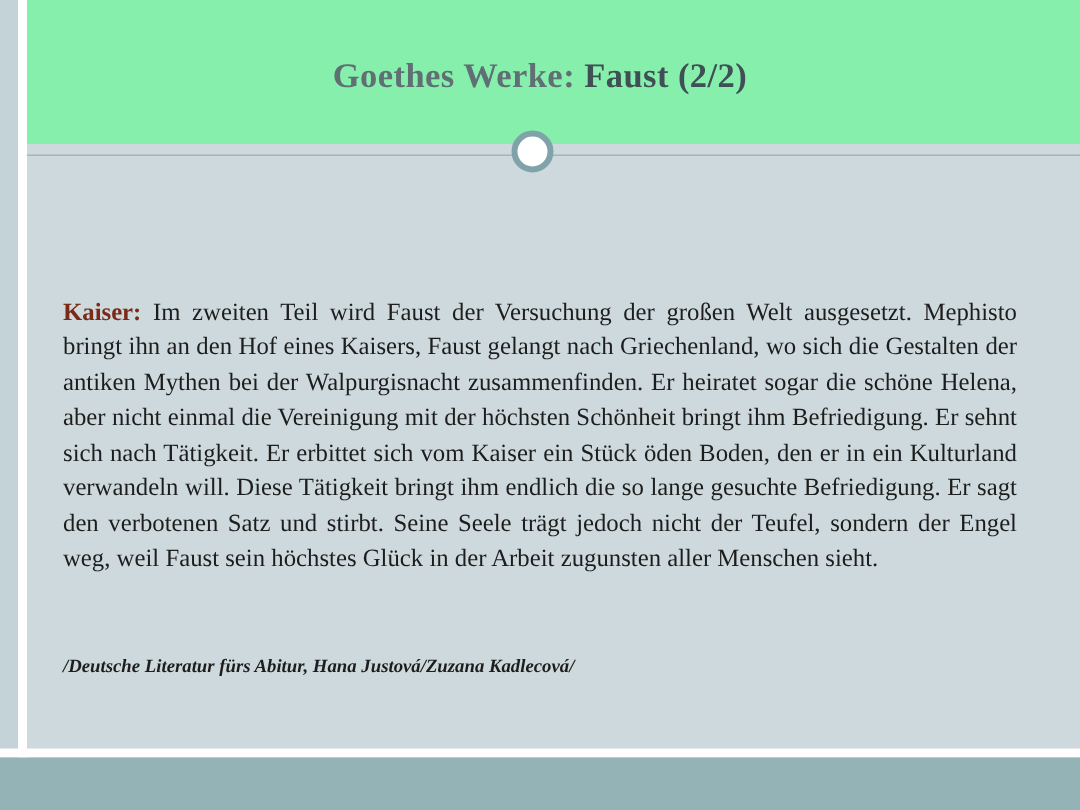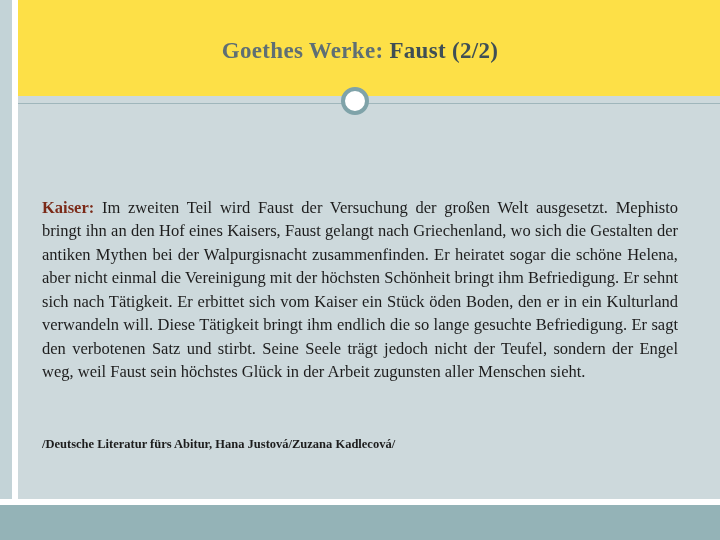--- a/index.html
+++ b/index.html
@@ -10,21 +10,21 @@
     width: 720px;
     height: 540px;
     background: #ffffff;
     font-family: "Liberation Serif", serif;
     overflow: hidden;
   }
   .slide {
     position: relative;
     width: 720px;
     height: 540px;
-    background: #fde047;
+    background: #86efac;
     box-sizing: border-box;
   }
   
   .left-band {
     position: absolute;
     left: 0;
     top: 0;
     width: 12px;
     height: 540px;
     background: #c3d3d7;
@@ -124,20 +124,21 @@
   .body-text .lead {
     color: #7b2a18;
     font-weight: bold;
   }
   .source {
     position: absolute;
     left: 42px;
     top: 437px;
     width: 636px;
     font-family: "Liberation Serif", serif;
+    font-style: italic;
     font-weight: bold;
     font-size: 12.5px;
     color: #1d1d1d;
     z-index: 5;
   }
 </style>
 </head>
 <body>
 
 <div class="slide">

